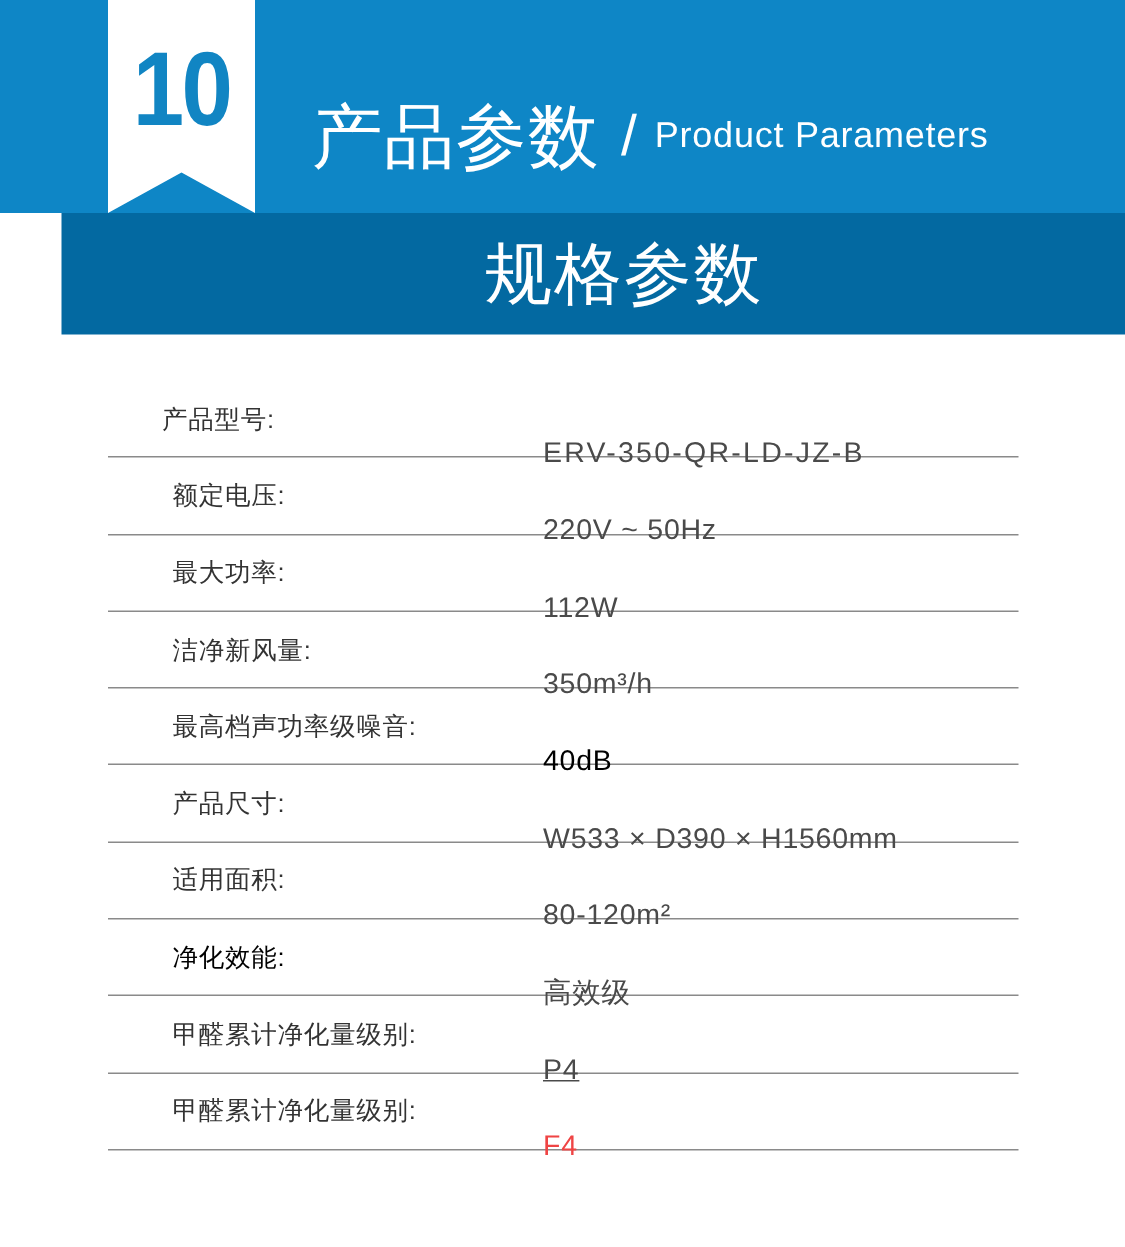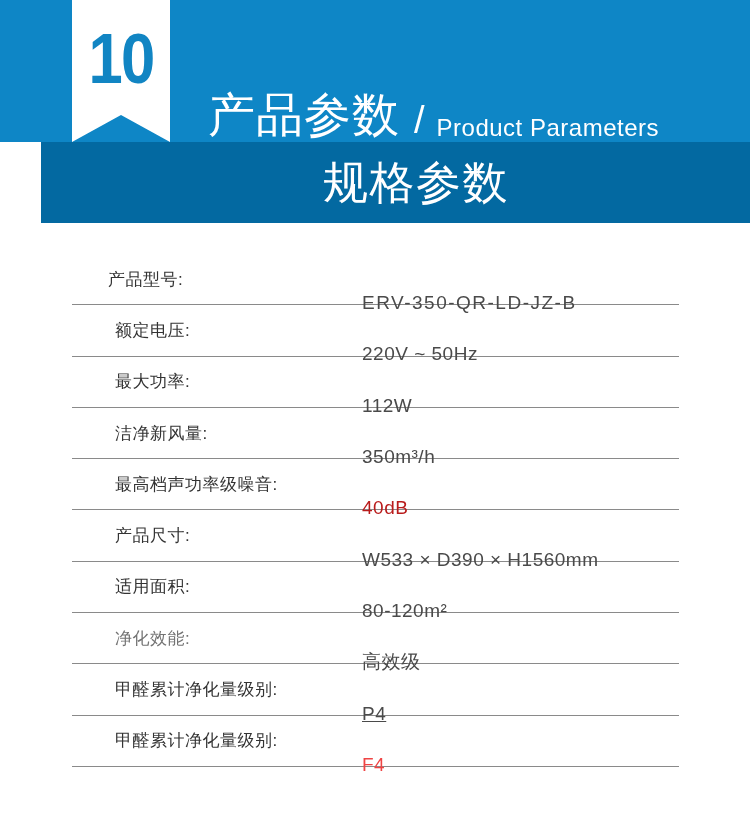--- a/index.html
+++ b/index.html
@@ -45,21 +45,21 @@
     color: #1185c3;
     transform: scaleX(0.88);
     letter-spacing: -2px;
   }
   .header-title {
     position: absolute;
     left: 208px;
     top: 0;
     height: 142px;
     display: flex;
-    align-items: flex-end;
+    align-items: center;
     padding-top: 40px;
     box-sizing: border-box;
     color: #ffffff;
     white-space: nowrap;
   }
   .title-zh {
     font-size: 47px;
     line-height: 1.15;
     font-weight: 400;
     letter-spacing: 1px;
@@ -155,32 +155,32 @@
       <div class="spec-row" style="border-bottom-color: rgb(138, 138, 138);">
       <span class="spec-label" style="color: rgb(51, 51, 51);">最大功率:</span>
       <span class="spec-value" style="color: rgb(74, 74, 74);">112W</span>
     </div>
       <div class="spec-row" style="border-bottom-color: rgb(138, 138, 138);">
       <span class="spec-label" style="color: rgb(51, 51, 51);">洁净新风量:</span>
       <span class="spec-value" style="color: rgb(74, 74, 74);">350m³/h</span>
     </div>
       <div class="spec-row" style="border-bottom-color: rgb(138, 138, 138);">
       <span class="spec-label" style="color: rgb(51, 51, 51);">最高档声功率级噪音:</span>
-      <span class="spec-value" style="color: #b91c1c;">40dB</span>
+      <span class="spec-value" style="color: #000000;">40dB</span>
     </div>
       <div class="spec-row" style="border-bottom-color: rgb(138, 138, 138);">
       <span class="spec-label" style="color: rgb(51, 51, 51);">产品尺寸:</span>
       <span class="spec-value" style="color: rgb(74, 74, 74);">W533 × D390 × H1560mm</span>
     </div>
       <div class="spec-row" style="border-bottom-color: rgb(138, 138, 138);">
       <span class="spec-label" style="color: rgb(51, 51, 51);">适用面积:</span>
       <span class="spec-value" style="color: rgb(74, 74, 74);">80-120m²</span>
     </div>
       <div class="spec-row" style="border-bottom-color: rgb(138, 138, 138);">
-      <span class="spec-label" style="color: #737373;">净化效能:</span>
+      <span class="spec-label" style="color: #000000;">净化效能:</span>
       <span class="spec-value" style="color: rgb(74, 74, 74);">高效级</span>
     </div>
       <div class="spec-row" style="border-bottom-color: rgb(138, 138, 138);">
       <span class="spec-label" style="color: rgb(51, 51, 51);">甲醛累计净化量级别:</span>
       <span class="spec-value" style="color: rgb(74, 74, 74); text-decoration: underline;">P4</span>
     </div>
       <div class="spec-row" style="border-bottom-color: rgb(138, 138, 138);">
       <span class="spec-label" style="color: rgb(51, 51, 51);">甲醛累计净化量级别:</span>
       <span class="spec-value" style="color: #ef4444;">F4</span>
     </div>

